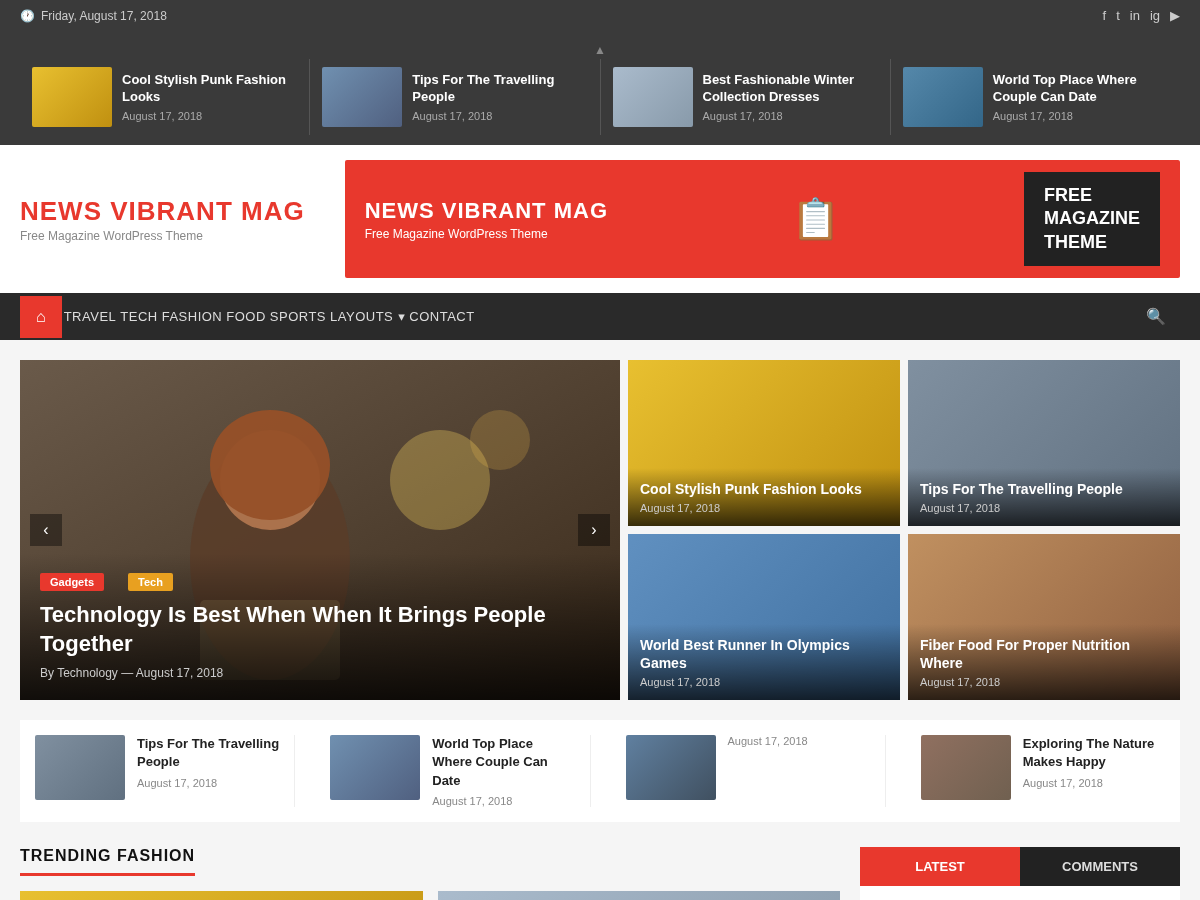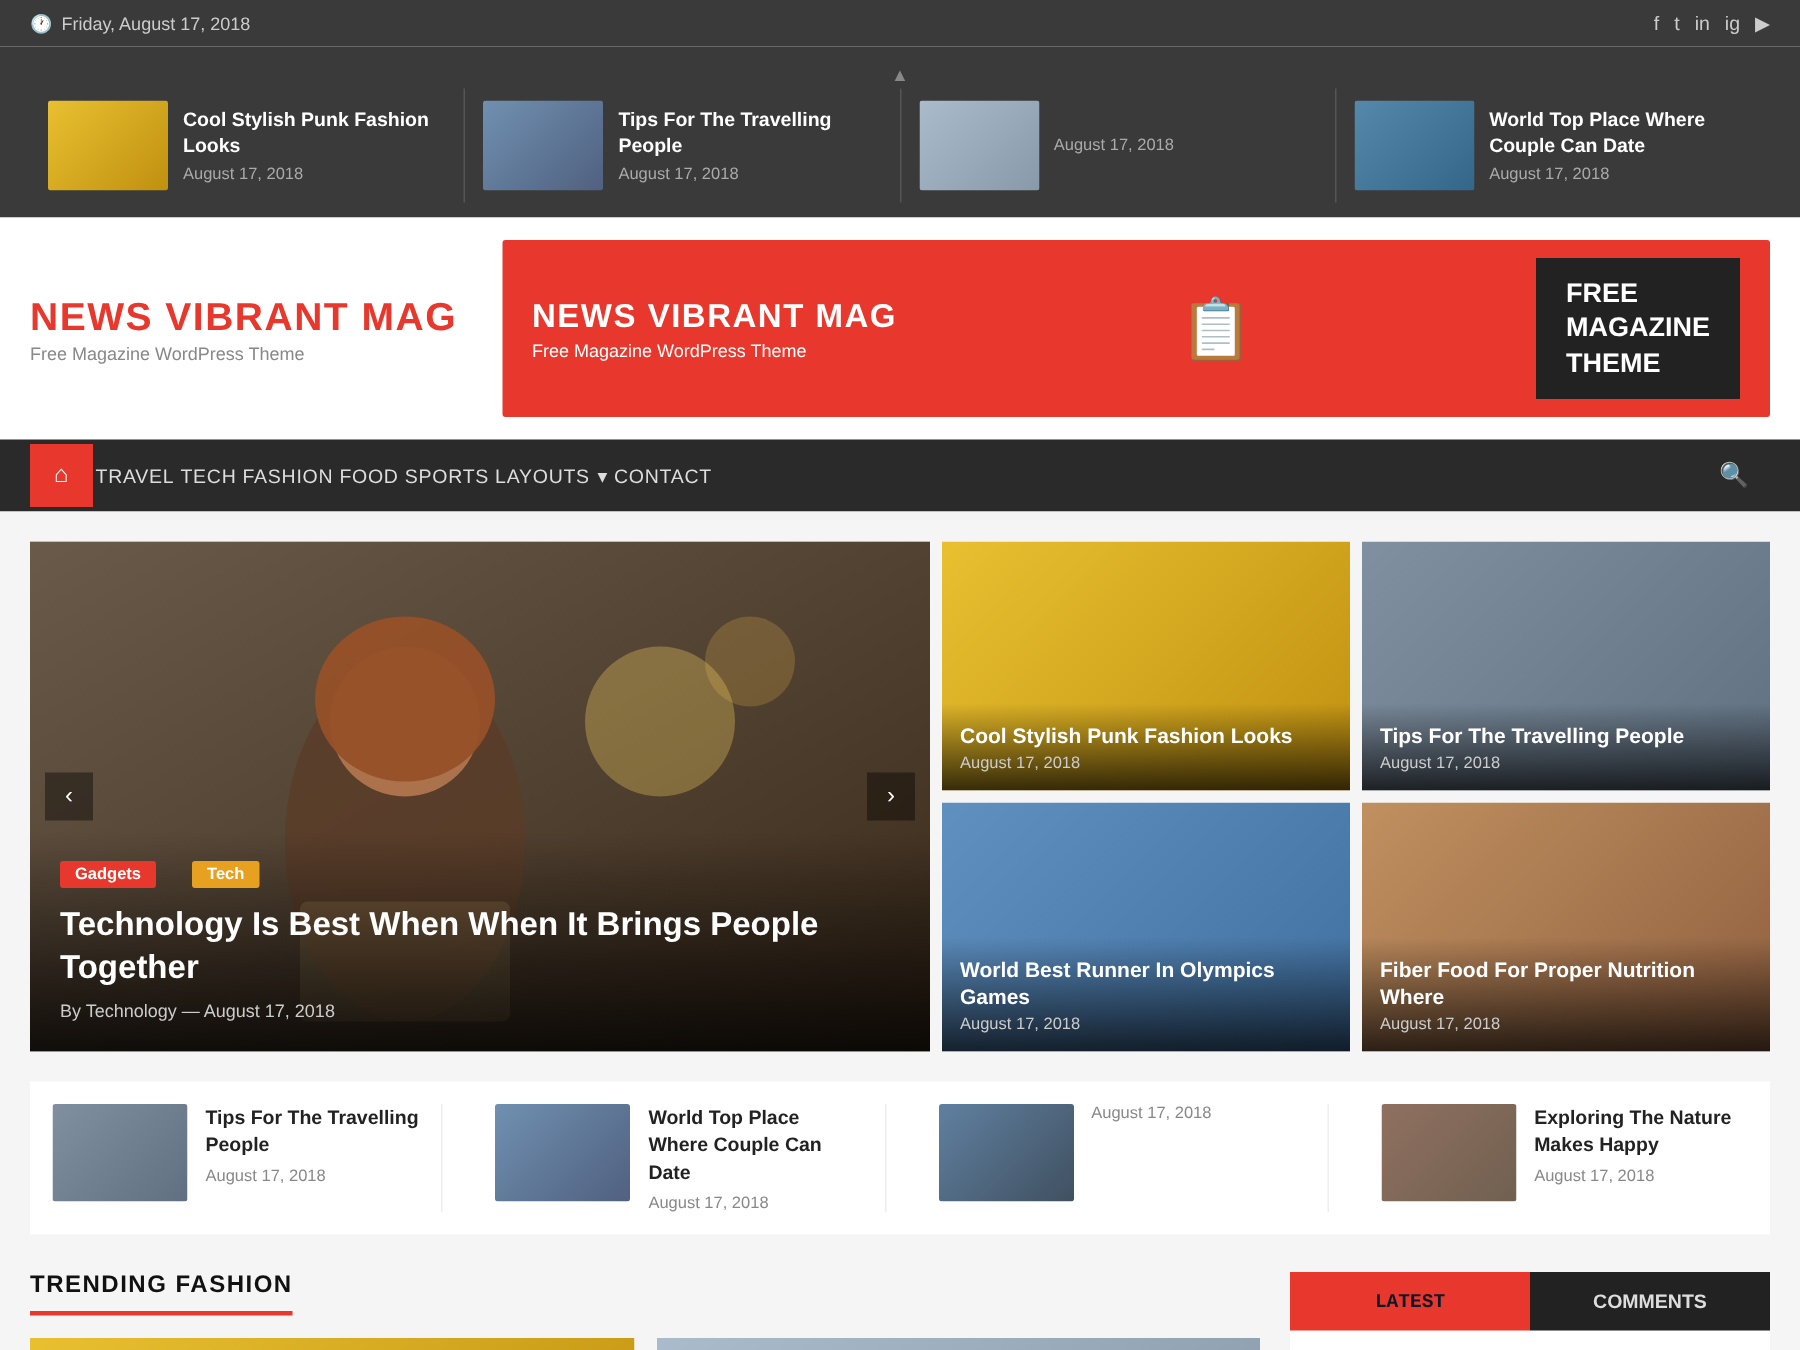--- a/index.html
+++ b/index.html
@@ -19,21 +19,21 @@
     .ticker-item:last-child { border-right: none; }
     .ticker-thumb { width: 80px; height: 60px; background: #888; flex-shrink: 0; object-fit: cover; border-radius: 2px; overflow: hidden; }
     .ticker-info { }
     .ticker-title { color: #fff; font-size: 13px; font-weight: bold; line-height: 1.3; margin-bottom: 4px; }
     .ticker-date { color: #aaa; font-size: 11px; }
 
     
     .img-ph { width: 100%; height: 100%; display: flex; align-items: center; justify-content: center; font-size: 10px; color: #fff; }
 
     
-    .site-header { background: #fff; padding: 15px 20px; display: flex; align-items: center; gap: 30px; }
+    .site-header { background: #fff; padding: 15px 20px; display: flex; align-items: center; gap: 40px; }
     .logo-text { font-size: 26px; font-weight: 900; color: #111; letter-spacing: 1px; }
     .logo-text span { color: #e8382d; }
     .logo-tagline { font-size: 12px; color: #888; margin-top: 2px; }
     .header-banner { flex: 1; background: #e8382d; color: #fff; display: flex; align-items: center; justify-content: space-between; padding: 12px 20px; border-radius: 2px; }
     .header-banner-left { }
     .header-banner-title { font-size: 22px; font-weight: 900; letter-spacing: 1px; }
     .header-banner-sub { font-size: 12px; margin-top: 3px; }
     .header-banner-icon { font-size: 40px; margin: 0 20px; }
     .header-banner-right { background: #222; color: #fff; padding: 12px 20px; font-size: 18px; font-weight: 900; line-height: 1.3; }
 
@@ -81,21 +81,21 @@
     .trending-main { flex: 1; }
     .trending-sidebar { width: 320px; }
     .section-title { font-size: 16px; font-weight: 900; color: #111; border-bottom: 3px solid #e8382d; padding-bottom: 8px; margin-bottom: 15px; text-transform: uppercase; letter-spacing: 1px; display: inline-block; }
     .trending-grid { display: grid; grid-template-columns: 1fr 1fr; gap: 15px; }
     .trending-card { overflow: hidden; background: #fff; }
     .trending-card-img { width: 100%; height: 150px; background: linear-gradient(135deg, #e8c44a, #c9a030); }
 
     
     .sidebar-tabs { display: flex; margin-bottom: 0; }
     .sidebar-tab { flex: 1; padding: 12px; text-align: center; font-size: 13px; font-weight: bold; cursor: pointer; text-transform: uppercase; }
-    .sidebar-tab.active { background: #e8382d; color: #0f172a; font-family: Liberation Mono, monospace; }
+    .sidebar-tab.active { background: #e8382d; color: #ffffff; }
     .sidebar-tab.inactive { background: #222; color: #ddd; }
     .sidebar-content { background: #fff; padding: 10px; }
     .sidebar-article { display: flex; gap: 10px; align-items: flex-start; padding: 10px 0; border-bottom: 1px solid #eee; }
     .sidebar-article:last-child { border-bottom: none; }
     .ph-travel { background: linear-gradient(135deg, #7090b0, #506080); }
     .ph-punk { background: linear-gradient(135deg, #e8c030, #c09010); }
   </style>
 </head>
 <body>
 
@@ -135,20 +135,21 @@
         <div class="ticker-title">Tips For The Travelling People</div>
         <div class="ticker-date">August 17, 2018</div>
       </div>
     </div>
 
     <div class="ticker-item">
       <div class="ticker-thumb">
         <div class="img-ph ph-gray" style="height:60px;background:linear-gradient(135deg,#aabbcc,#889aaa);"></div>
       </div>
       <div class="ticker-info">
+        <div class="ticker-title">Best Fashionable Winter Collection Dresses</div>
         <div class="ticker-date">August 17, 2018</div>
       </div>
     </div>
 
     <div class="ticker-item">
       <div class="ticker-thumb">
         <div class="img-ph ph-blue" style="height:60px;background:linear-gradient(135deg,#5588aa,#336688);"></div>
       </div>
       <div class="ticker-info">
         <div class="ticker-title">World Top Place Where Couple Can Date</div>

